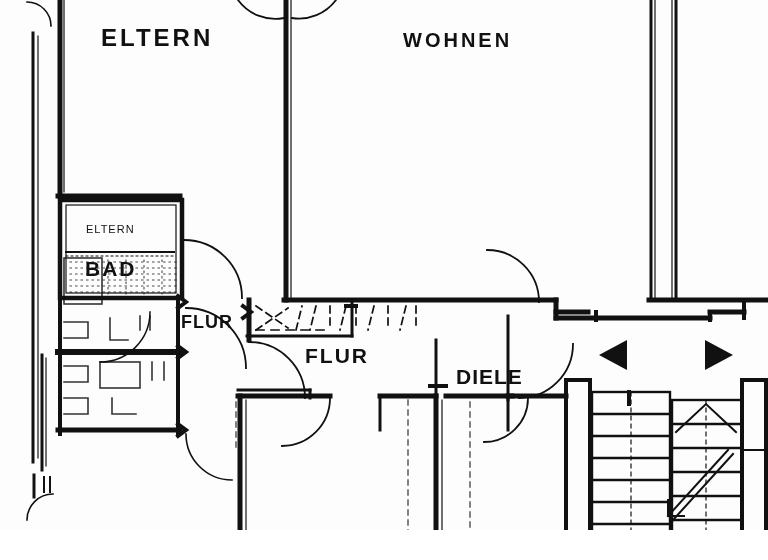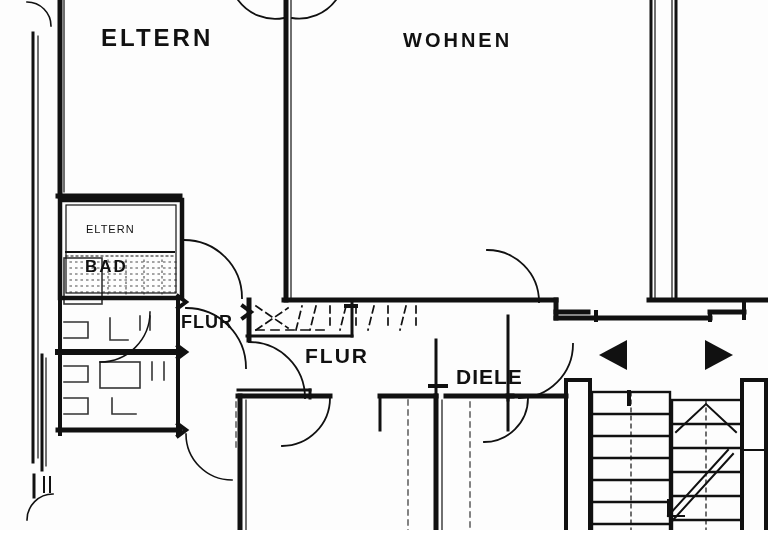--- a/index.html
+++ b/index.html
@@ -31,21 +31,21 @@
     font-family: "Liberation Sans", sans-serif;
     white-space: nowrap;
     letter-spacing: 2px;
     font-weight: 700;
     line-height: 1;
     user-select: none;
   }
   .lbl-eltern  { left: 101px; top: 26px;  font-size: 24px; letter-spacing: 3px; }
   .lbl-wohnen  { left: 376px; top: 30px;  font-size: 20px; letter-spacing: 3px; margin-left: 27px; }
   .lbl-dusche  { left: 86px;  top: 224px; font-size: 11px; letter-spacing: 1px; font-weight: 400; }
-  .lbl-bad     { left: 85px;  top: 258px; font-size: 17px; letter-spacing: 2px; }
+  .lbl-bad     { left: 85px;  top: 258px; font-size: 21px; letter-spacing: 2px; }
   .lbl-flur1   { left: 181px; top: 313px; font-size: 18px; letter-spacing: 1px; }
   .lbl-flur2   { left: 305px; top: 345px; font-size: 21px; letter-spacing: 2px; }
   .lbl-diele   { left: 456px; top: 366px; font-size: 21px; letter-spacing: 1px; }
 </style>
 </head>
 <body>
 
 <div id="plan-root">
 
   <svg id="plan-svg" viewBox="0 0 768 560">

